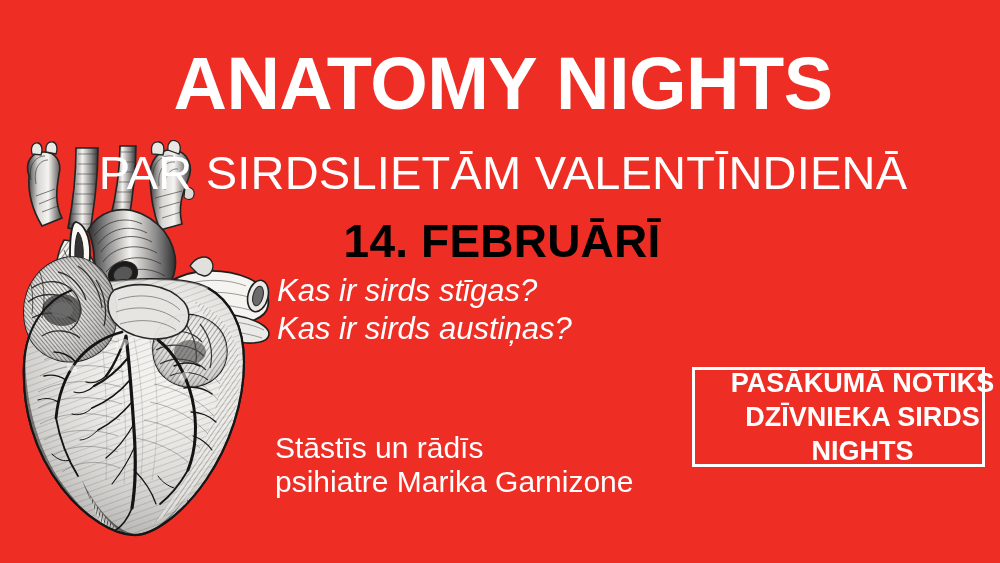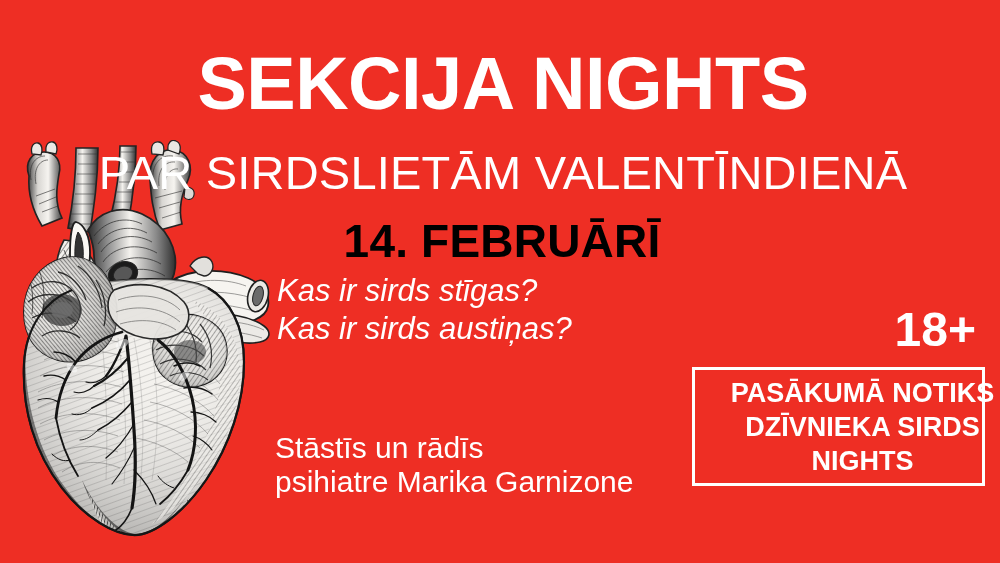--- a/index.html
+++ b/index.html
@@ -127,21 +127,21 @@
     line-height: 1;
     letter-spacing: 0px;
   }
 
   
   #notice-box {
     position: absolute;
     left: 692px;
     top: 367px;
     width: 293px;
-    height: 119px;
+    height: 100px;
     box-sizing: border-box;
     border: 3px solid #ffffff;
     display: flex;
     flex-direction: column;
     align-items: center;
     justify-content: center;
     padding-left: 48px;
   }
   .notice-line {
     color: #ffffff;
@@ -453,36 +453,35 @@
           <ellipse cx="182" cy="236" rx="6" ry="3.5" transform="rotate(-45 182 236)"></ellipse>
         </g>
 
         <path d="M70,150 C44,160 24,186 22,224 C20,268 32,312 60,348 C84,379 112,394 131,395
                  C152,396 182,372 204,340 C228,305 242,262 242,222 C242,186 228,160 206,148" fill="none" stroke="#161616" stroke-width="2.2"></path>
       </g>
     </svg>
   </div>
 
   <div id="headline-block">
-    <h1 id="poster-title">SEKCIJA NIGHTS</h1>
+    <h1 id="poster-title">ANATOMY NIGHTS</h1>
     <div id="poster-subtitle">PAR SIRDSLIETĀM VALENTĪNDIENĀ</div>
     <div id="poster-date">14. FEBRUĀRĪ</div>
   </div>
 
   <div id="questions-block">
     <div class="question-line">Kas ir sirds stīgas?</div>
     <div class="question-line">Kas ir sirds austiņas?</div>
   </div>
 
   <div id="presenter-block">
     <div class="presenter-line">Stāstīs un rādīs</div>
     <div class="presenter-line">psihiatre Marika Garnizone</div>
   </div>
 
-  <div id="age-rating">18+</div>
 
   <div id="notice-box">
     <div class="notice-line">PASĀKUMĀ NOTIKS</div>
     <div class="notice-line">DZĪVNIEKA SIRDS</div>
     <div class="notice-line">NIGHTS</div>
   </div>
 
 </div>
 
 </body></html>

